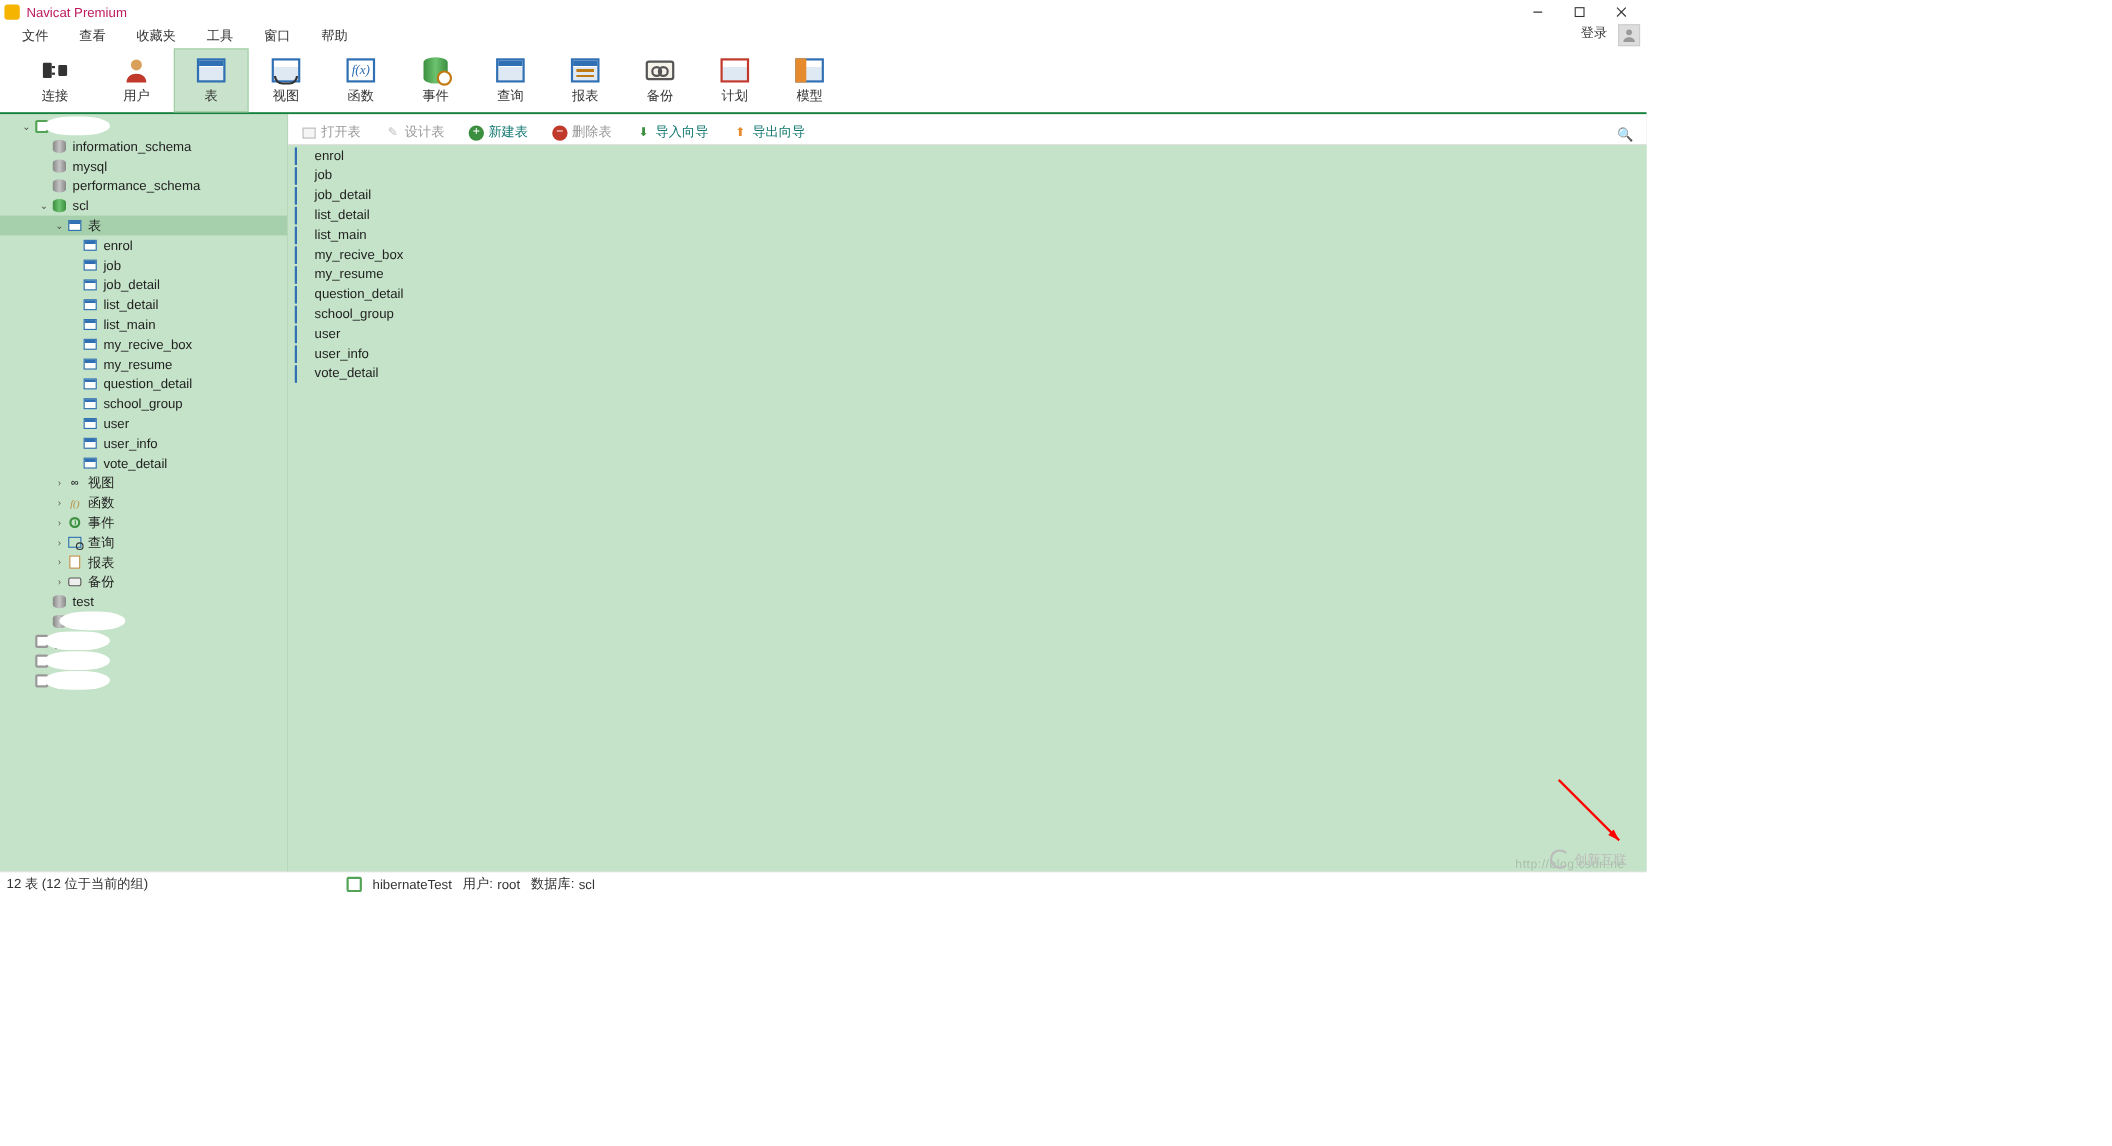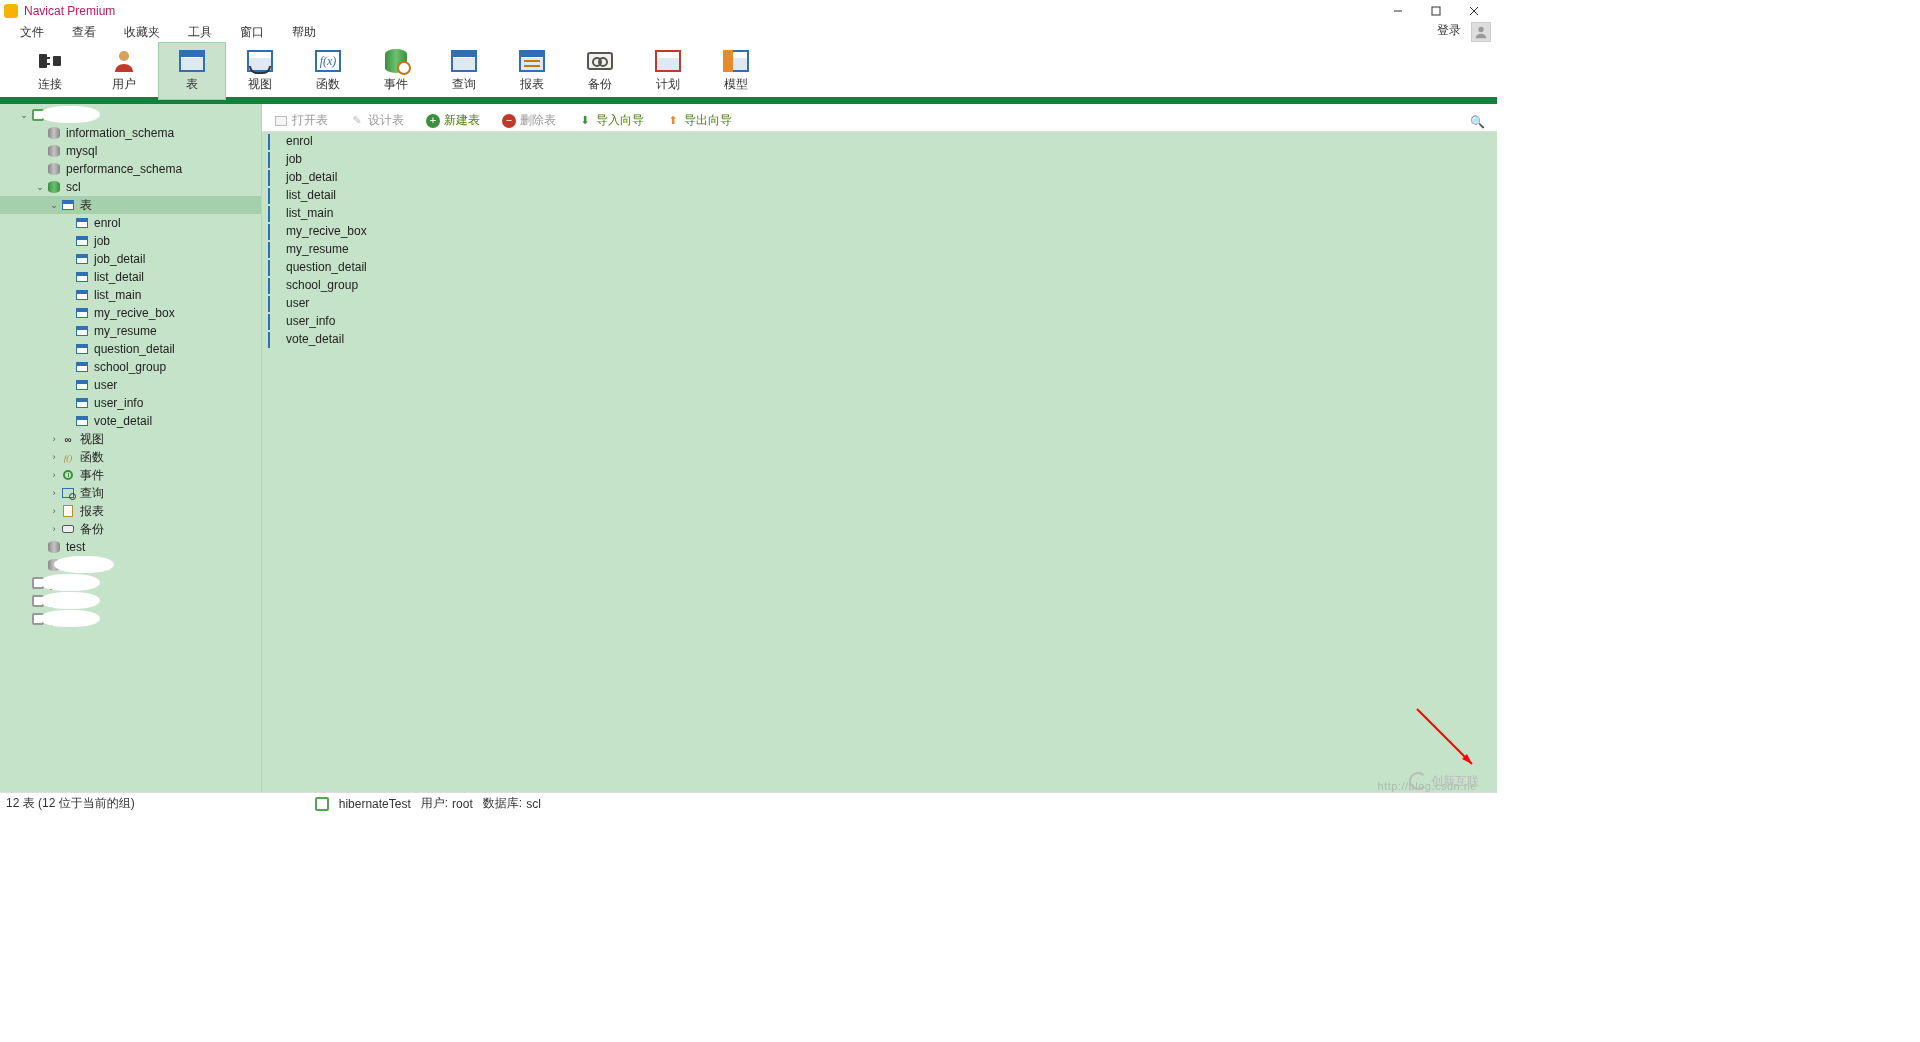--- a/index.html
+++ b/index.html
@@ -12,21 +12,21 @@
 .winbtn { width:38px; height:22px; display:flex; align-items:center; justify-content:center; color:#444; }
 .winbtn svg { width:10px; height:10px; }
 
 .menubar { height:22px; display:flex; padding:0 6px; background:#fff; }
 .menubar .menu-item { padding:2px 14px; color:#333; }
 .menubar .spacer { flex:1; }
 .menubar .login { padding:0 6px; color:#333; }
 .menubar .avatar { width:20px; height:20px; background:#ddd; border:1px solid #ccc; margin-left:4px; display:flex; align-items:center; justify-content:center; }
 .menubar .avatar svg { width:14px; height:14px; fill:#999; }
 
-.toolbar { height:60px; display:flex; align-items:center; background:#fff; border-bottom:7px solid #15803d; padding:0 10px; gap:0; }
+.toolbar { height:60px; display:flex; align-items:center; background:#fff; border-bottom:2px solid #15803d; padding:0 10px; gap:0; }
 .tb-btn { width:68px; height:58px; display:flex; flex-direction:column; align-items:center; justify-content:center; gap:2px; }
 .tb-btn.wide { width:80px; }
 .tb-btn.selected { background:#c8e2cb; border:1px solid #9fcfa4; }
 .tb-btn .icon { width:30px; height:26px; display:flex; align-items:center; justify-content:center; }
 .tb-btn .label { color:#333; }
 
 
 .ico-plug svg, .ico-user svg, .ico-clock svg { width:26px; height:26px; }
 .ico-table, .ico-view, .ico-query, .ico-report, .ico-plan, .ico-model { width:26px; height:22px; border:2px solid #2f6fb3; position:relative; background:linear-gradient(#fff 33%, #dfe9f3 34%); }
 .ico-table::before, .ico-report::before { content:""; position:absolute; top:0; left:0; right:0; height:5px; background:#2f6fb3; }
@@ -70,21 +70,21 @@
 .ticon-rpt{ width:10px;height:12px;border:1px solid #b58a3e;background:#fff;}
 .ticon-bak{ width:12px;height:8px;border:1px solid #555;border-radius:2px;background:#eee;}
 
 .main { flex:1; display:flex; flex-direction:column; background:#c5e3c8; }
 .tab-strip { height:28px; background:#c5e3c8; display:flex; align-items:flex-end; border-bottom:1px solid #b3d6b6; position:relative; }
 .tab { background:#fff; border:1px solid #ccc; border-bottom:none; padding:5px 18px; margin-left:4px; font-size:12px; border-radius:2px 2px 0 0; }
 .tab-strip .right-icon { position:absolute; right:6px; top:4px; width:18px; height:18px; display:flex; align-items:center; justify-content:center; color:#3b8f3f; }
 .tab-strip .right-icon svg { width:16px; height:16px; }
 
 .obj-toolbar { height:28px; background:#fff; display:flex; align-items:flex-end; padding:0 8px; gap:14px; border-bottom:1px solid #ddd; }
-.obj-btn { display:flex; align-items:center; gap:4px; padding:2px 4px; color:#4d7c0f; }
+.obj-btn { display:flex; align-items:center; gap:4px; padding:2px 4px; color:#0f766e; }
 .obj-btn.disabled { color:#999; }
 .obj-btn .oi { width:14px;height:14px;display:inline-flex;align-items:center;justify-content:center; }
 .oi-open { width:12px;height:10px;border:1px solid #bbb;background:#f5f5f5; }
 .oi-design { width:12px;height:12px;color:#bbb; }
 .oi-design::before{content:"✎";font-size:11px;}
 .oi-new { width:12px;height:12px;border-radius:50%;background:#3b8f3f;color:#fff;display:flex;align-items:center;justify-content:center;font-size:11px;line-height:1;}
 .oi-new::before{content:"+";}
 .oi-del { width:12px;height:12px;border-radius:50%;background:#c0392b;color:#fff;display:flex;align-items:center;justify-content:center;font-size:11px;line-height:1;}
 .oi-del::before{content:"−";}
 .oi-imp { width:12px;height:12px;color:#3b8f3f;}

